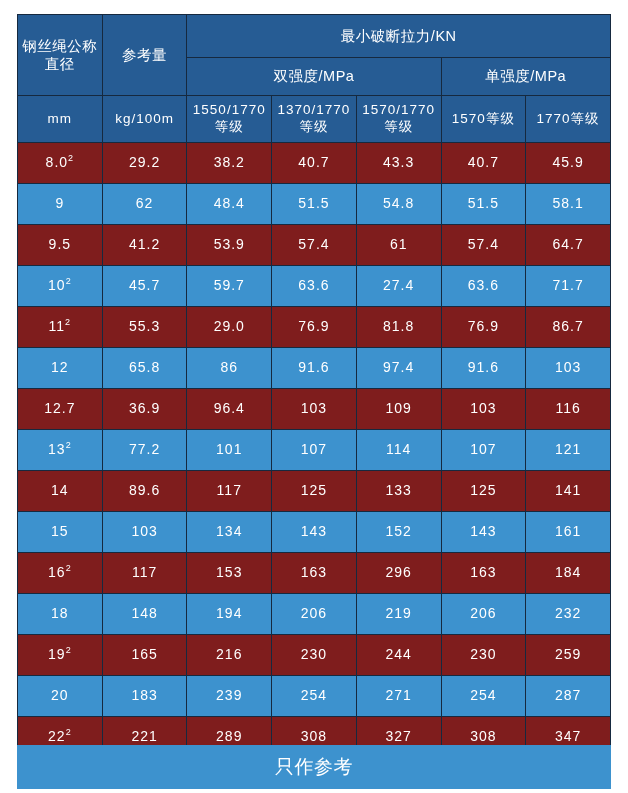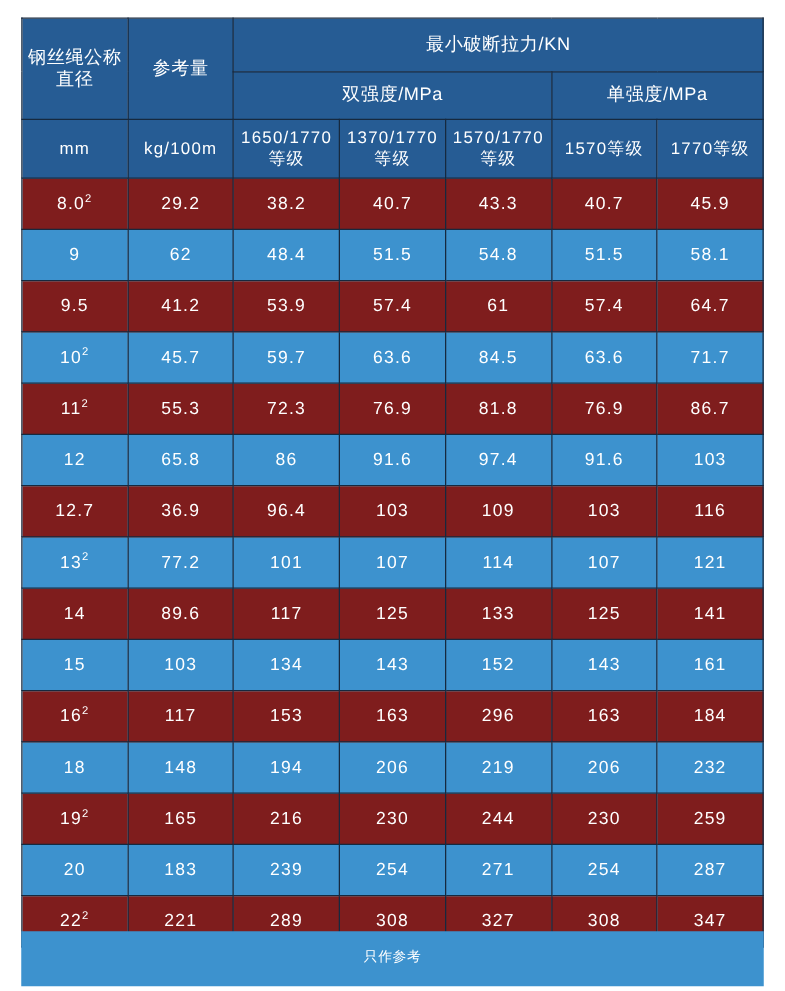--- a/index.html
+++ b/index.html
@@ -77,21 +77,21 @@
     left: 17px;
     top: 745px;
     width: 594px;
     height: 44px;
     background: #3d92ce;
     color: #ffffff;
     display: flex;
     flex-direction: row;
     align-items: center;
     justify-content: center;
-    font-size: 11px;
+    font-size: 19px;
     line-height: 1.45;
     letter-spacing: 0.5px;
     box-sizing: border-box;
   }
   .footer-line { display: block; }
 </style>
 </head>
 <body>
 
 <div class="page">
@@ -104,21 +104,21 @@
           <th class="hd hd-cjk corner-1" rowspan="2">参考量</th>
           <th class="hd hd-cjk" colspan="5">最小破断拉力/KN</th>
         </tr>
         <tr class="h-r2">
           <th class="hd hd-cjk" colspan="3">双强度/MPa</th>
           <th class="hd hd-cjk" colspan="2">单强度/MPa</th>
         </tr>
         <tr class="h-r3">
           <th class="hd-unit">mm</th>
           <th class="hd-unit">kg/100m</th>
-          <th class="hd-unit">1650/1770等级</th>
+          <th class="hd-unit">1550/1770等级</th>
           <th class="hd-unit">1370/1770等级</th>
           <th class="hd-unit">1570/1770等级</th>
           <th class="hd-unit">1570等级</th>
           <th class="hd-unit">1770等级</th>
         </tr>
       </thead>
       <tbody id="spec-body">
           <tr class="light">
             <td>8.0<sup>2</sup></td>
             <td>29.2</td>
@@ -144,28 +144,28 @@
             <td>57.4</td>
             <td>61</td>
             <td>57.4</td>
             <td>64.7</td>
           </tr>
           <tr class="dark">
             <td>10<sup>2</sup></td>
             <td>45.7</td>
             <td>59.7</td>
             <td>63.6</td>
-            <td>84.5</td>
+            <td>27.4</td>
             <td>63.6</td>
             <td>71.7</td>
           </tr>
           <tr class="light">
             <td>11<sup>2</sup></td>
             <td>55.3</td>
-            <td>72.3</td>
+            <td>29.0</td>
             <td>76.9</td>
             <td>81.8</td>
             <td>76.9</td>
             <td>86.7</td>
           </tr>
           <tr class="dark">
             <td>12</td>
             <td>65.8</td>
             <td>86</td>
             <td>91.6</td>

